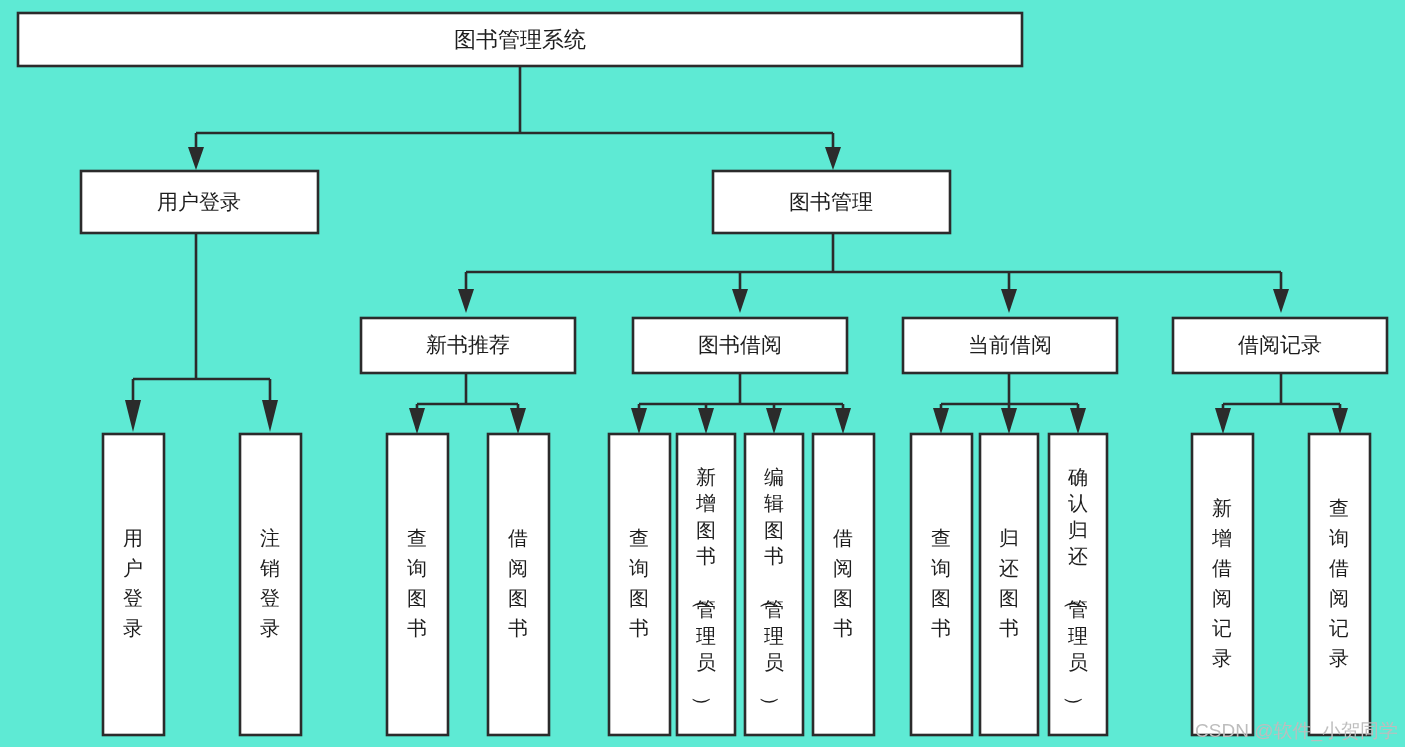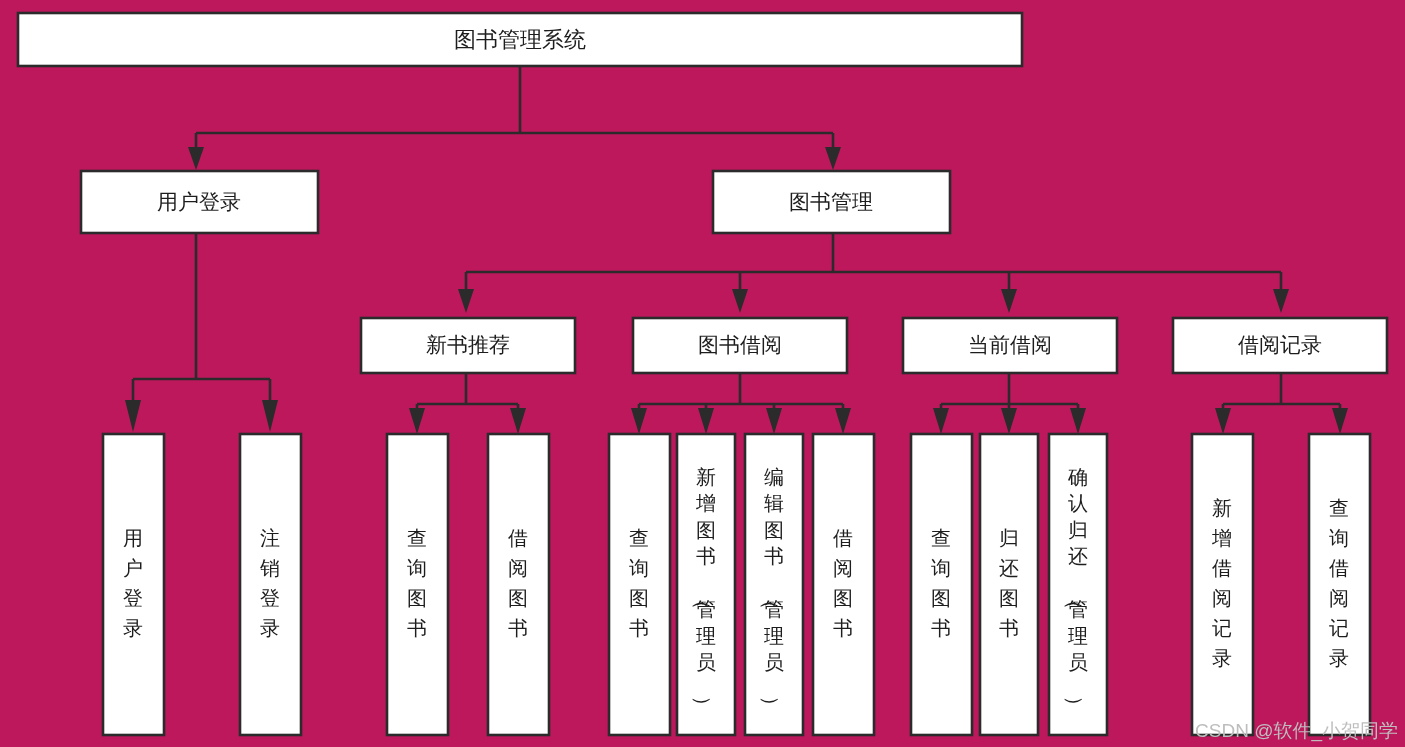--- a/index.html
+++ b/index.html
@@ -59,21 +59,21 @@
     fill: #bdbdbd;
     font-family: "Liberation Sans", "DejaVu Sans", sans-serif;
     font-size: 19px;
     text-anchor: end;
     dominant-baseline: alphabetic;
   }
 </style>
 </head>
 <body style="background: rgb(255, 255, 255);">
 
-<div id="diagram-root" style="background: #be185d;">
+<div id="diagram-root" style="background: #5eead4;">
   <svg class="tree-canvas" viewBox="0 0 1405 747" xmlns="http://www.w3.org/2000/svg">
 
     <g>
 
       <path class="connector" d="M520 66 L520 133" stroke="#2b2b2b"></path>
       <path class="connector" d="M196 133 L833 133" stroke="#2b2b2b"></path>
       <path class="connector" d="M196 133 L196 149" stroke="#2b2b2b"></path>
       <path class="connector" d="M833 133 L833 149" stroke="#2b2b2b"></path>
       <polygon class="arrow-head" points="188,147 204,147 196,170" fill="#2b2b2b"></polygon>
       <polygon class="arrow-head" points="825,147 841,147 833,170" fill="#2b2b2b"></polygon>

